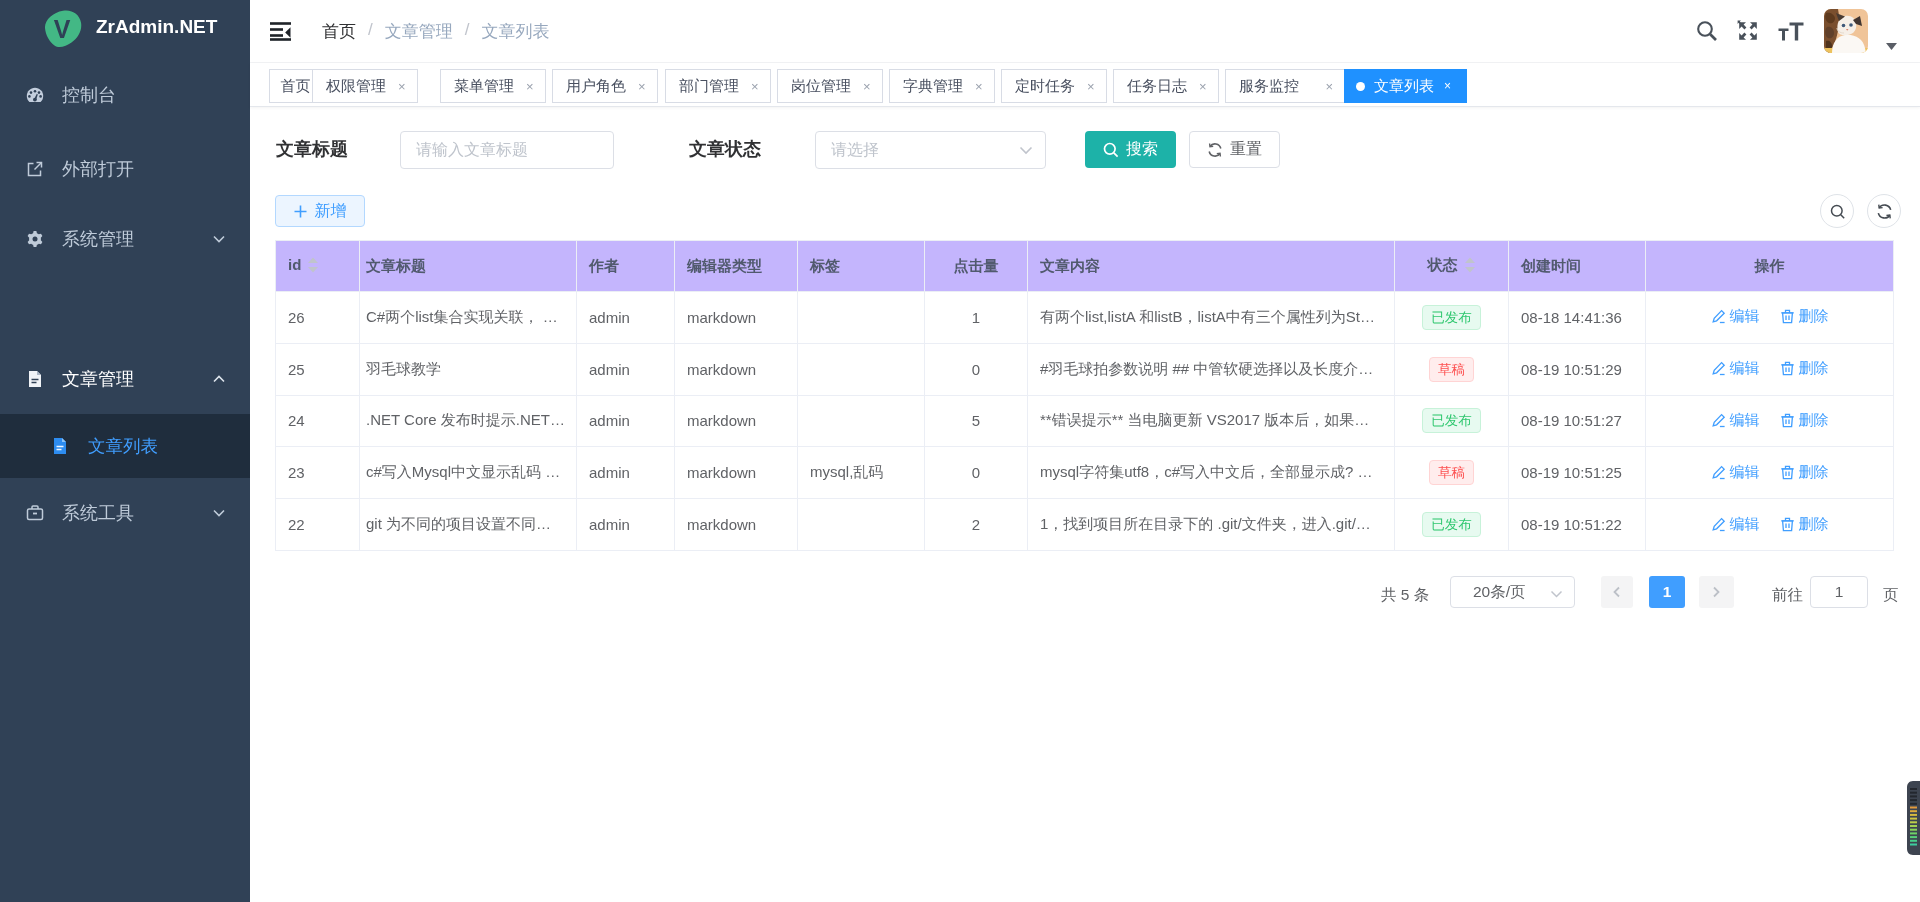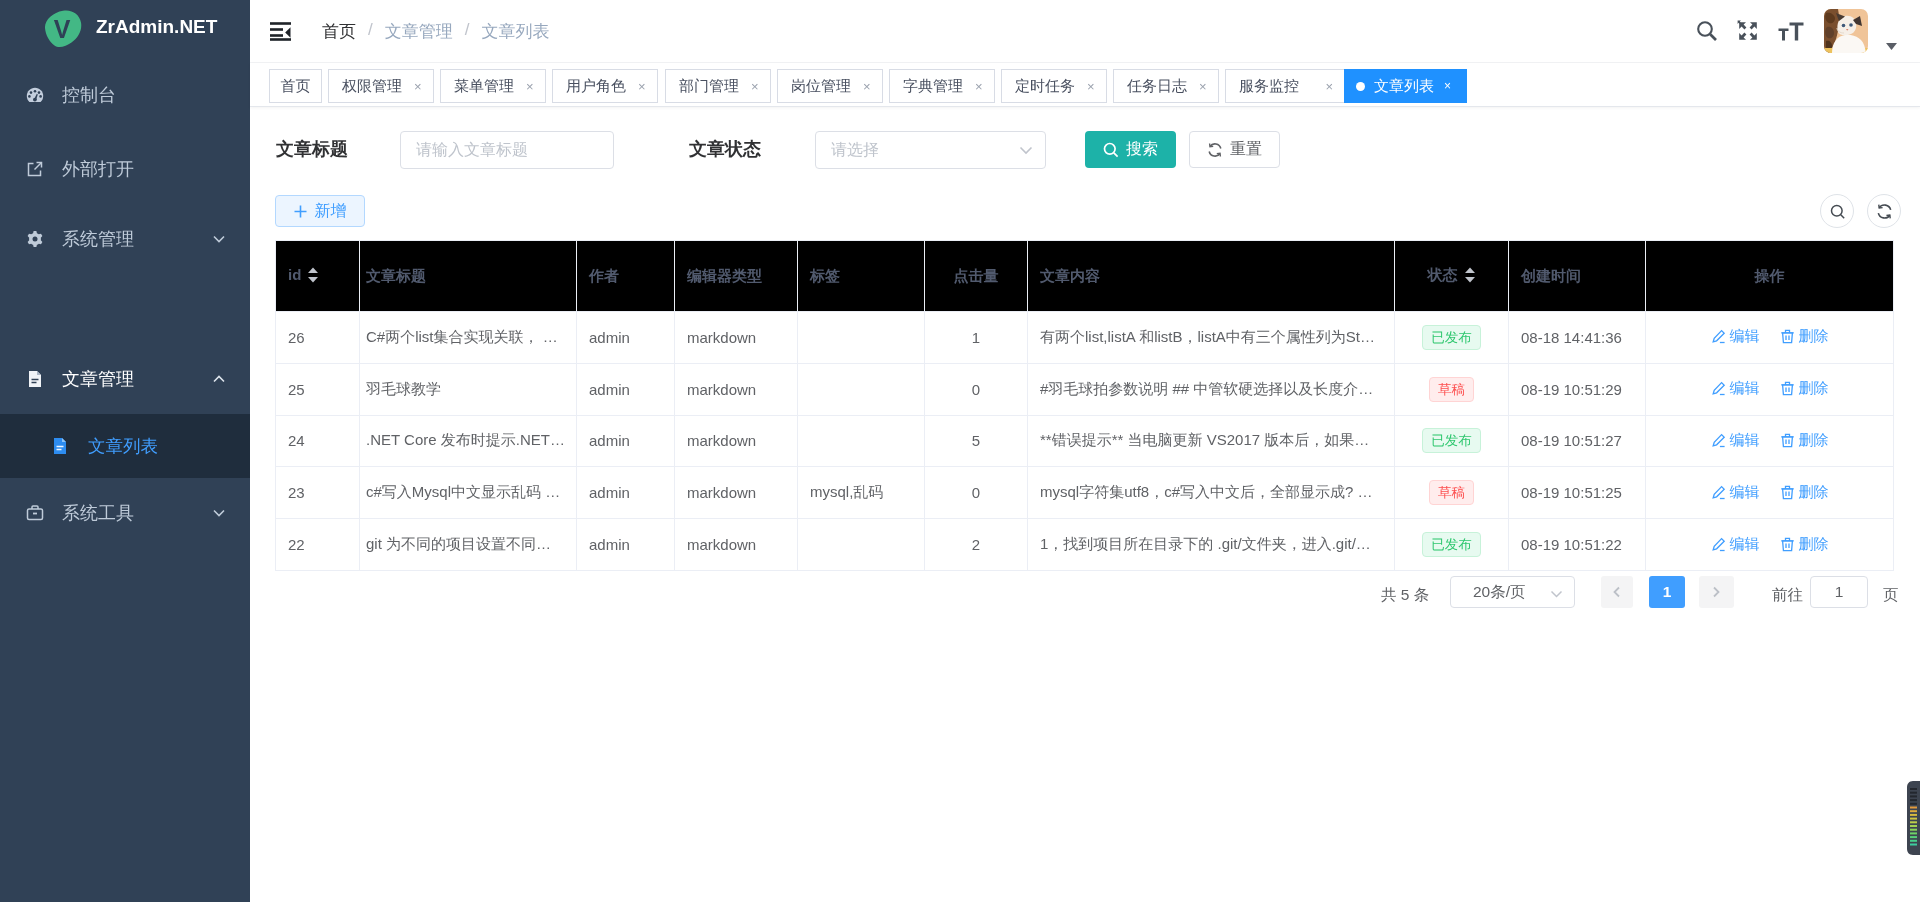--- a/index.html
+++ b/index.html
@@ -148,21 +148,21 @@
     <circle cx="27" cy="16" r="1.8" fill="#3e5878"></circle>
     <path d="M22 20 L24.5 20 L23.2 21.8 Z" fill="#d9826f"></path>
     <path d="M20 24 C16 24 13 22 13 19" stroke="#e4d9cc" stroke-width="1" fill="none"></path>
   </svg>
   <svg style="position:absolute;left:1636px;top:43px;" width="11" height="7" viewBox="0 0 11 7" fill="#5a5e66">
       <path d="M0 0 L11 0 L5.5 7 Z"></path>
     </svg>
 </div>
 <div id="tagbar">
   <div class="tag" style="left:19px;width:53px;justify-content:center;">首页</div>
-  <div class="tag" style="left:78px;width:106px;padding:0 13px;justify-content:space-between;">权限管理<span class="x">×</span></div>
+  <div class="tag" style="left:62px;width:106px;padding:0 13px;justify-content:space-between;">权限管理<span class="x">×</span></div>
   <div class="tag" style="left:190px;width:106px;padding:0 13px;justify-content:space-between;">菜单管理<span class="x">×</span></div>
   <div class="tag" style="left:302px;width:106px;padding:0 13px;justify-content:space-between;">用户角色<span class="x">×</span></div>
   <div class="tag" style="left:415px;width:106px;padding:0 13px;justify-content:space-between;">部门管理<span class="x">×</span></div>
   <div class="tag" style="left:527px;width:106px;padding:0 13px;justify-content:space-between;">岗位管理<span class="x">×</span></div>
   <div class="tag" style="left:639px;width:106px;padding:0 13px;justify-content:space-between;">字典管理<span class="x">×</span></div>
   <div class="tag" style="left:751px;width:106px;padding:0 13px;justify-content:space-between;">定时任务<span class="x">×</span></div>
   <div class="tag" style="left:863px;width:106px;padding:0 13px;justify-content:space-between;">任务日志<span class="x">×</span></div>
   <div class="tag" style="left:975px;width:122px;padding:0 13px;justify-content:space-between;">服务监控<span class="x">×</span></div>
   <div class="tag act" style="left:1094px;width:123px;padding:0 11px;"><span class="dot"></span>文章列表<span class="x" style="margin-left:10px;font-size:12px;">×</span></div>
 </div>
@@ -212,21 +212,21 @@
       <col style="width:98px">
       <col style="width:123px">
       <col style="width:127px">
       <col style="width:103px">
       <col style="width:367px">
       <col style="width:114px">
       <col style="width:137px">
       <col style="width:248px">
     </colgroup>
 <tbody>
-      <tr style="height:71px;background:#000000;font-size:15px;color:#515a6e;">
+      <tr style="height:51px;background:#c4b5fd;font-size:15px;color:#515a6e;">
   <th class="cl" style="text-align:left;font-weight:bold;">id<span class="sorter"><svg width="12" height="20" viewBox="0 0 12 20">
               <path d="M1 8 L11 8 L6 2.5 Z" fill="#c0c4cc"></path>
               <path d="M1 12 L11 12 L6 17.5 Z" fill="#c0c4cc"></path>
             </svg></span></th>
   <th class="cl" style="text-align:left;font-weight:bold;padding-left:6px;">文章标题</th>
   <th class="cl" style="text-align:left;font-weight:bold;">作者</th>
   <th class="cl" style="text-align:left;font-weight:bold;">编辑器类型</th>
   <th class="cl" style="text-align:left;font-weight:bold;">标签</th>
   <th class="cl" style="text-align:center;font-weight:bold;">点击量</th>
   <th class="cl" style="text-align:left;font-weight:bold;">文章内容</th>

